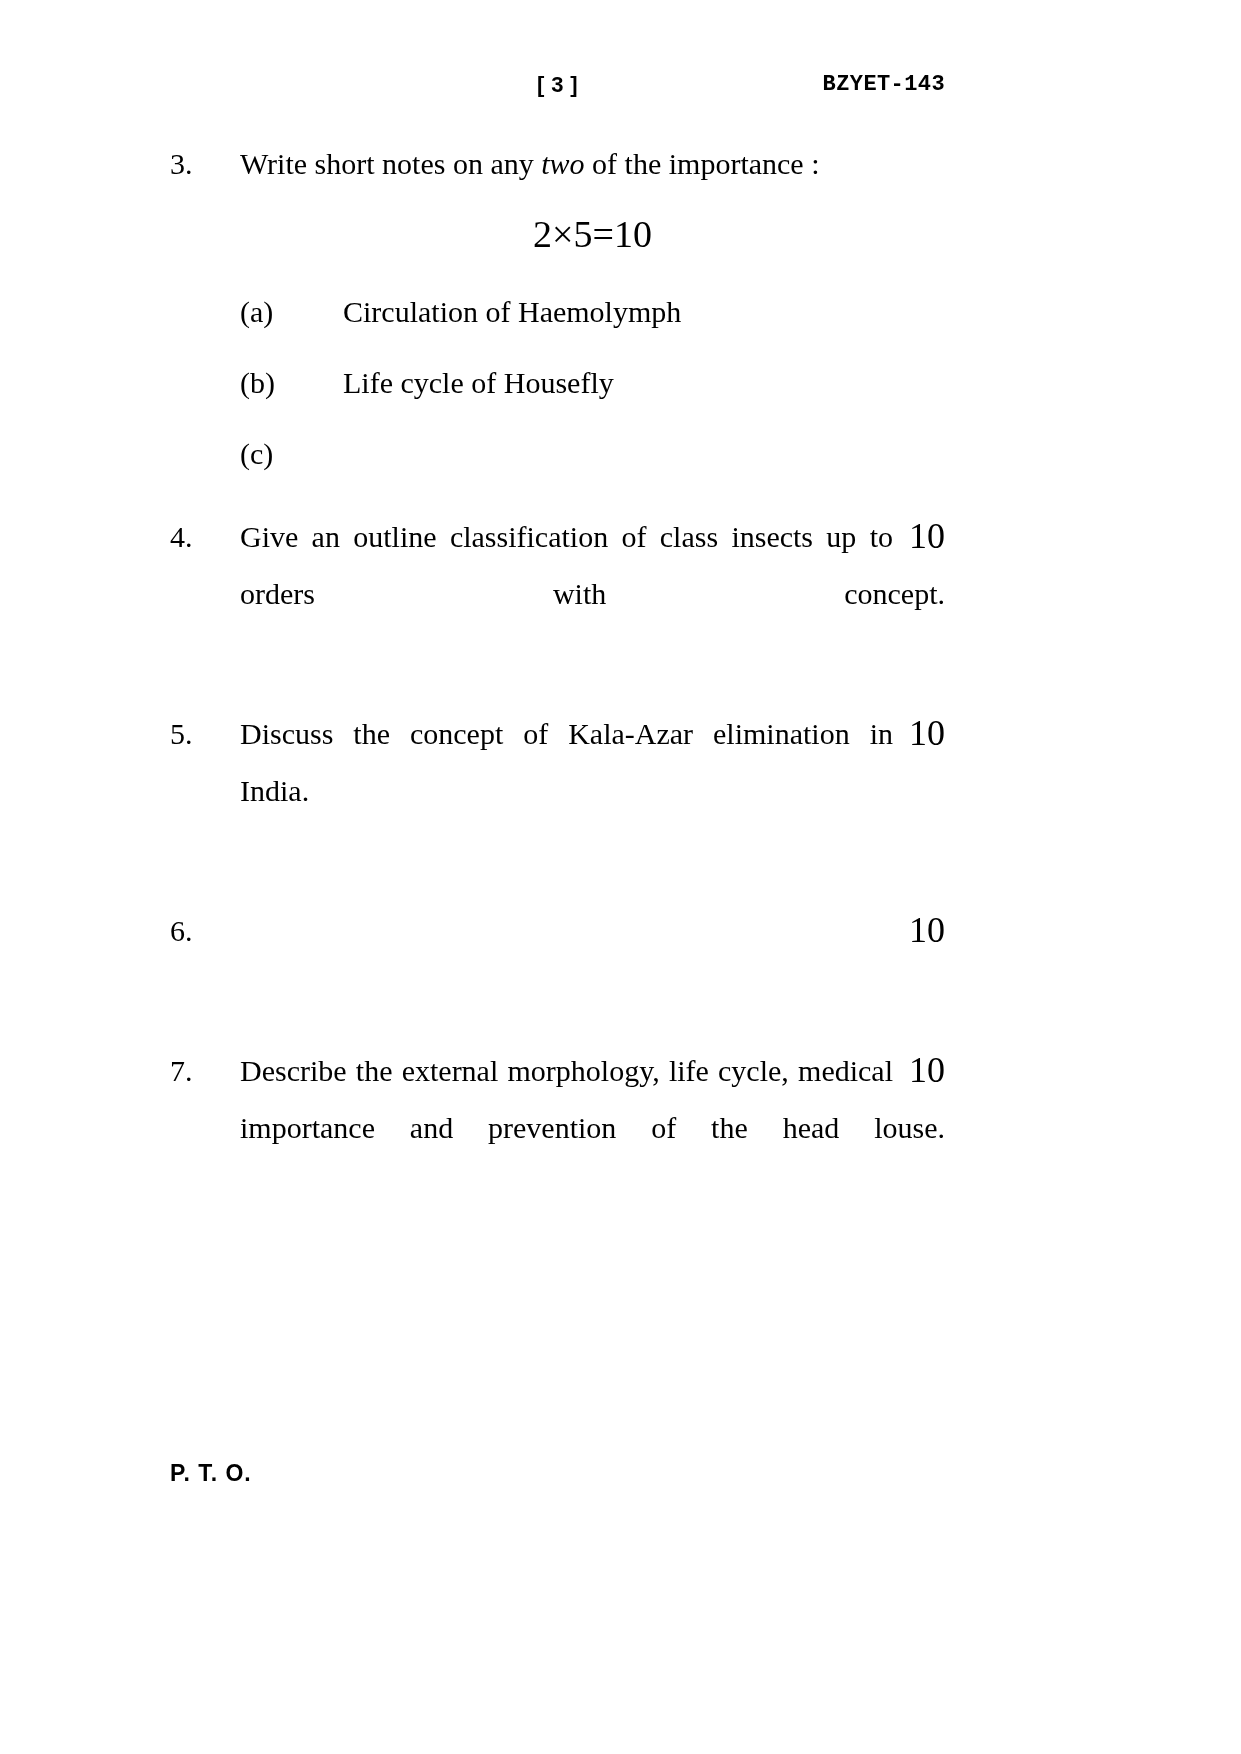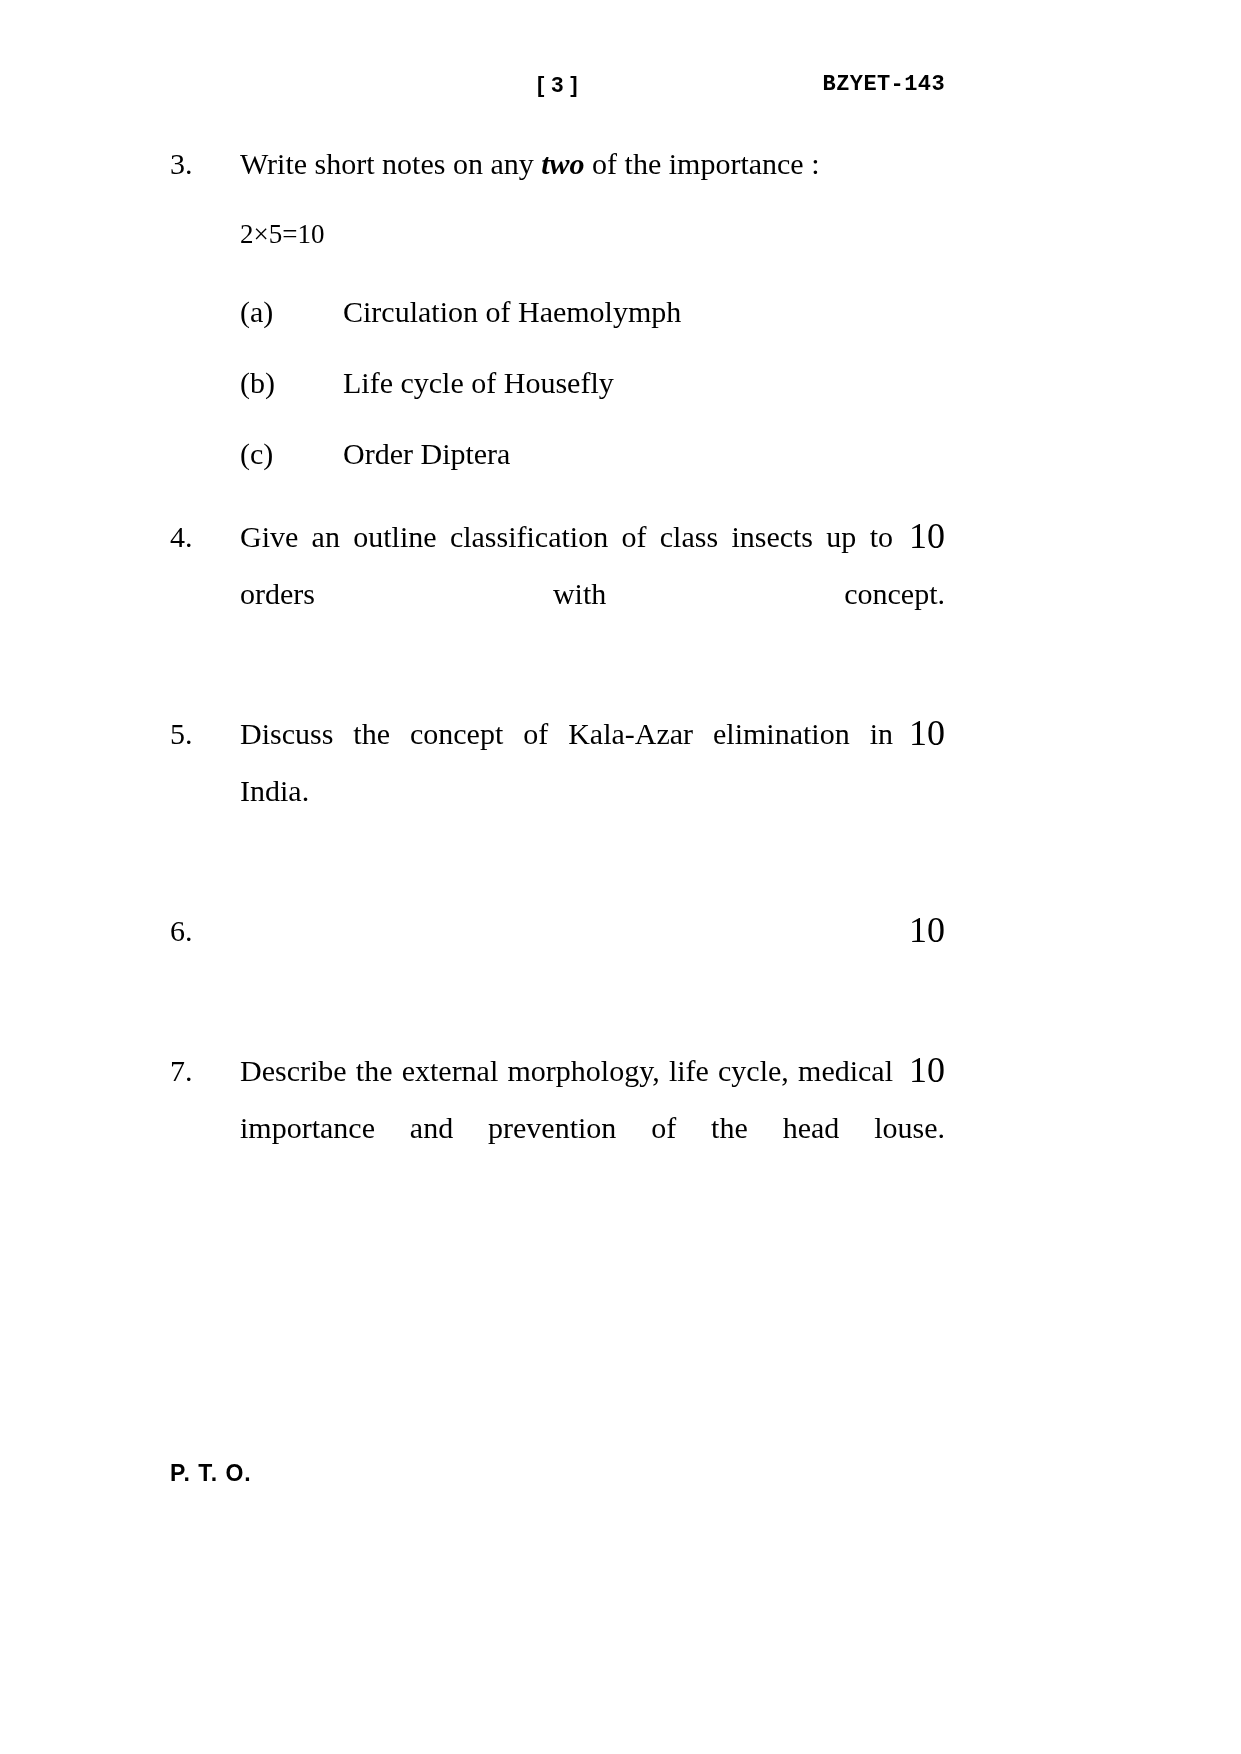--- a/index.html
+++ b/index.html
@@ -92,37 +92,37 @@
 
   
   .q-body::after {
     content: "";
     display: inline-block;
     width: 100%;
   }
   .q-body.nojustify::after { display: none; }
 
   .emph {
-    font-weight: bold;
+    font-weight: normal;
     font-style: italic;
   }
 
   
   .marks-inline {
     float: right;
     font-size: 36px;
     line-height: 57px;
     margin-left: 16px;
   }
 
   .marks-own-line {
     margin-left: 70px;
-    font-size: 27px;
-    line-height: 57px;
-    text-align: left;
+    font-size: 38px;
+    line-height: 57px;
+    text-align: center;
     margin-top: 14px;
     margin-bottom: 18px;
   }
 
   
   .subitems {
     margin-left: 70px;
     margin-top: 20px;
   }
   .subitem {
@@ -178,21 +178,20 @@
         <div class="subitem">
           <span class="subitem-label">(a)</span>
           <span class="subitem-text">Circulation of Haemolymph</span>
         </div>
         <div class="subitem">
           <span class="subitem-label">(b)</span>
           <span class="subitem-text">Life cycle of Housefly</span>
         </div>
         <div class="subitem">
           <span class="subitem-label">(c)</span>
-          <span class="subitem-text">Order Diptera</span>
         </div>
       </div>
     </div>
 
     <div class="q">
       <span class="q-num">4.</span>
       <div class="q-body">
         <span class="marks-inline">10</span><span>Give an outline classification of class insects up to orders with concept.</span>
       </div>
     </div>

